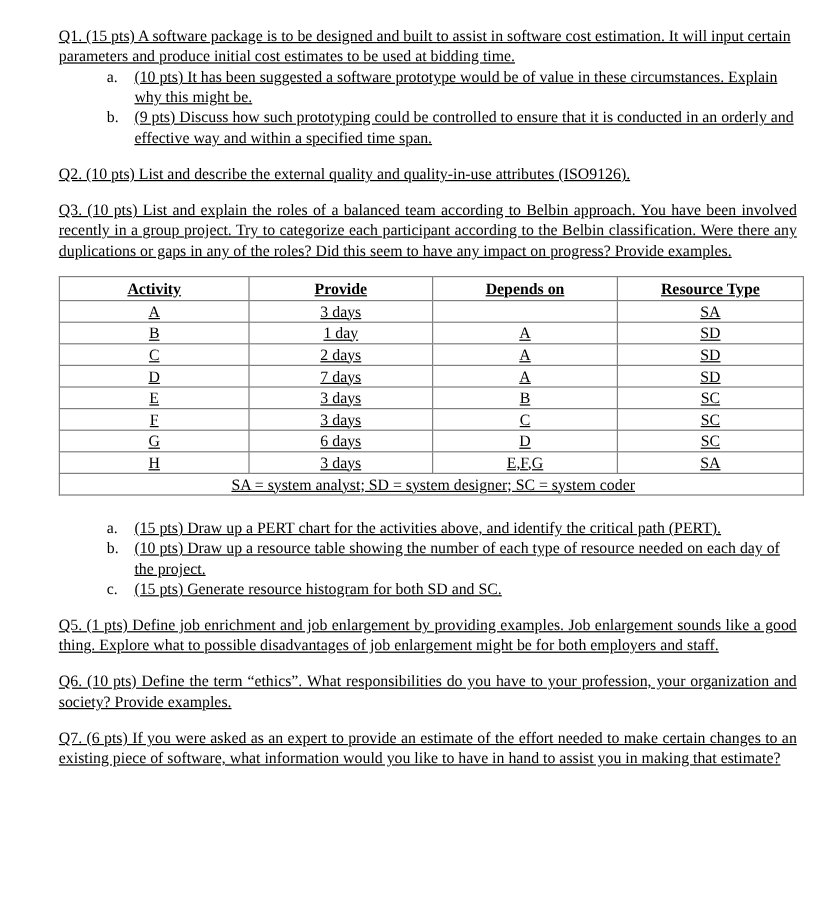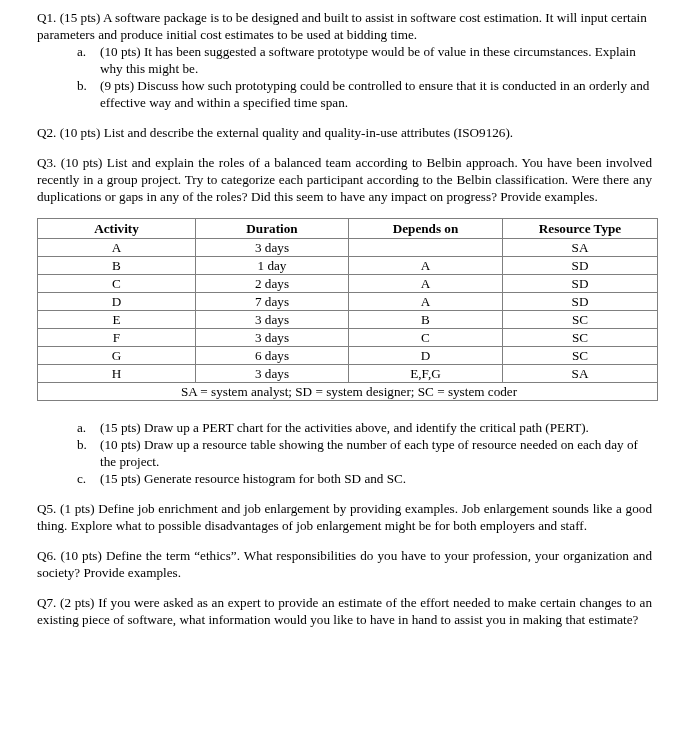--- a/index.html
+++ b/index.html
@@ -11,22 +11,23 @@
     width: 689px;
     height: 749px;
     font-family: "Liberation Serif", "DejaVu Serif", serif;
     color: #000000;
     overflow: hidden;
   }
   .page {
     position: relative;
     width: 689px;
     height: 570px;
-    padding: 0;
+    padding: 12px;
     box-sizing: border-box;
+    text-decoration: underline;
   }
   .content {
     margin: 0 37px 0 37px;
     width: 615px;
     padding-top: 9px;
   }
   .q-block {
     font-size: 13.2px;
     line-height: 17.0px;
     text-align: justify;
@@ -108,21 +109,21 @@
 
     <p class="q-block q-lead">Q2. (10 pts) List and describe the external quality and quality-in-use attributes (ISO9126).</p>
 
     <p class="q-block">Q3. (10 pts) List and explain the roles of a balanced team according to Belbin approach. You have been involved recently in a group project. Try to categorize each participant according to the Belbin classification. Were there any duplications or gaps in any of the roles? Did this seem to have any impact on progress? Provide examples.</p>
 
 
     <table class="activity-table">
       <thead>
         <tr>
           <th class="col-activity">Activity</th>
-          <th class="col-duration">Duration</th>
+          <th class="col-duration">Provide</th>
           <th class="col-depends">Depends on</th>
           <th class="col-resource">Resource Type</th>
         </tr>
       </thead>
       <tbody>
         <tr>
           <td>A</td>
           <td>3 days</td>
           <td></td>
           <td>SA</td>
@@ -180,16 +181,16 @@
     <ol class="sublist after-table">
       <li><span class="marker">a.</span><span>(15 pts) Draw up a PERT chart for the activities above, and identify the critical path (PERT).</span></li>
       <li><span class="marker">b.</span><span>(10 pts) Draw up a resource table showing the number of each type of resource needed on each day of the project.</span></li>
       <li><span class="marker">c.</span><span>(15 pts) Generate resource histogram for both SD and SC.</span></li>
     </ol>
 
     <p class="q-block gap-before">Q5. (1 pts) Define job enrichment and job enlargement by providing examples. Job enlargement sounds like a good thing. Explore what to possible disadvantages of job enlargement might be for both employers and staff.</p>
 
     <p class="q-block">Q6. (10 pts) Define the term “ethics”. What responsibilities do you have to your profession, your organization and society? Provide examples.</p>
 
-    <p class="q-block">Q7. (2 pts) If you were asked as an expert to provide an estimate of the effort needed to make certain changes to an existing piece of software, what information would you like to have in hand to assist you in making that estimate?</p>
+    <p class="q-block">Q7. (6 pts) If you were asked as an expert to provide an estimate of the effort needed to make certain changes to an existing piece of software, what information would you like to have in hand to assist you in making that estimate?</p>
 
   </div>
 </div>
 
 </body></html>

